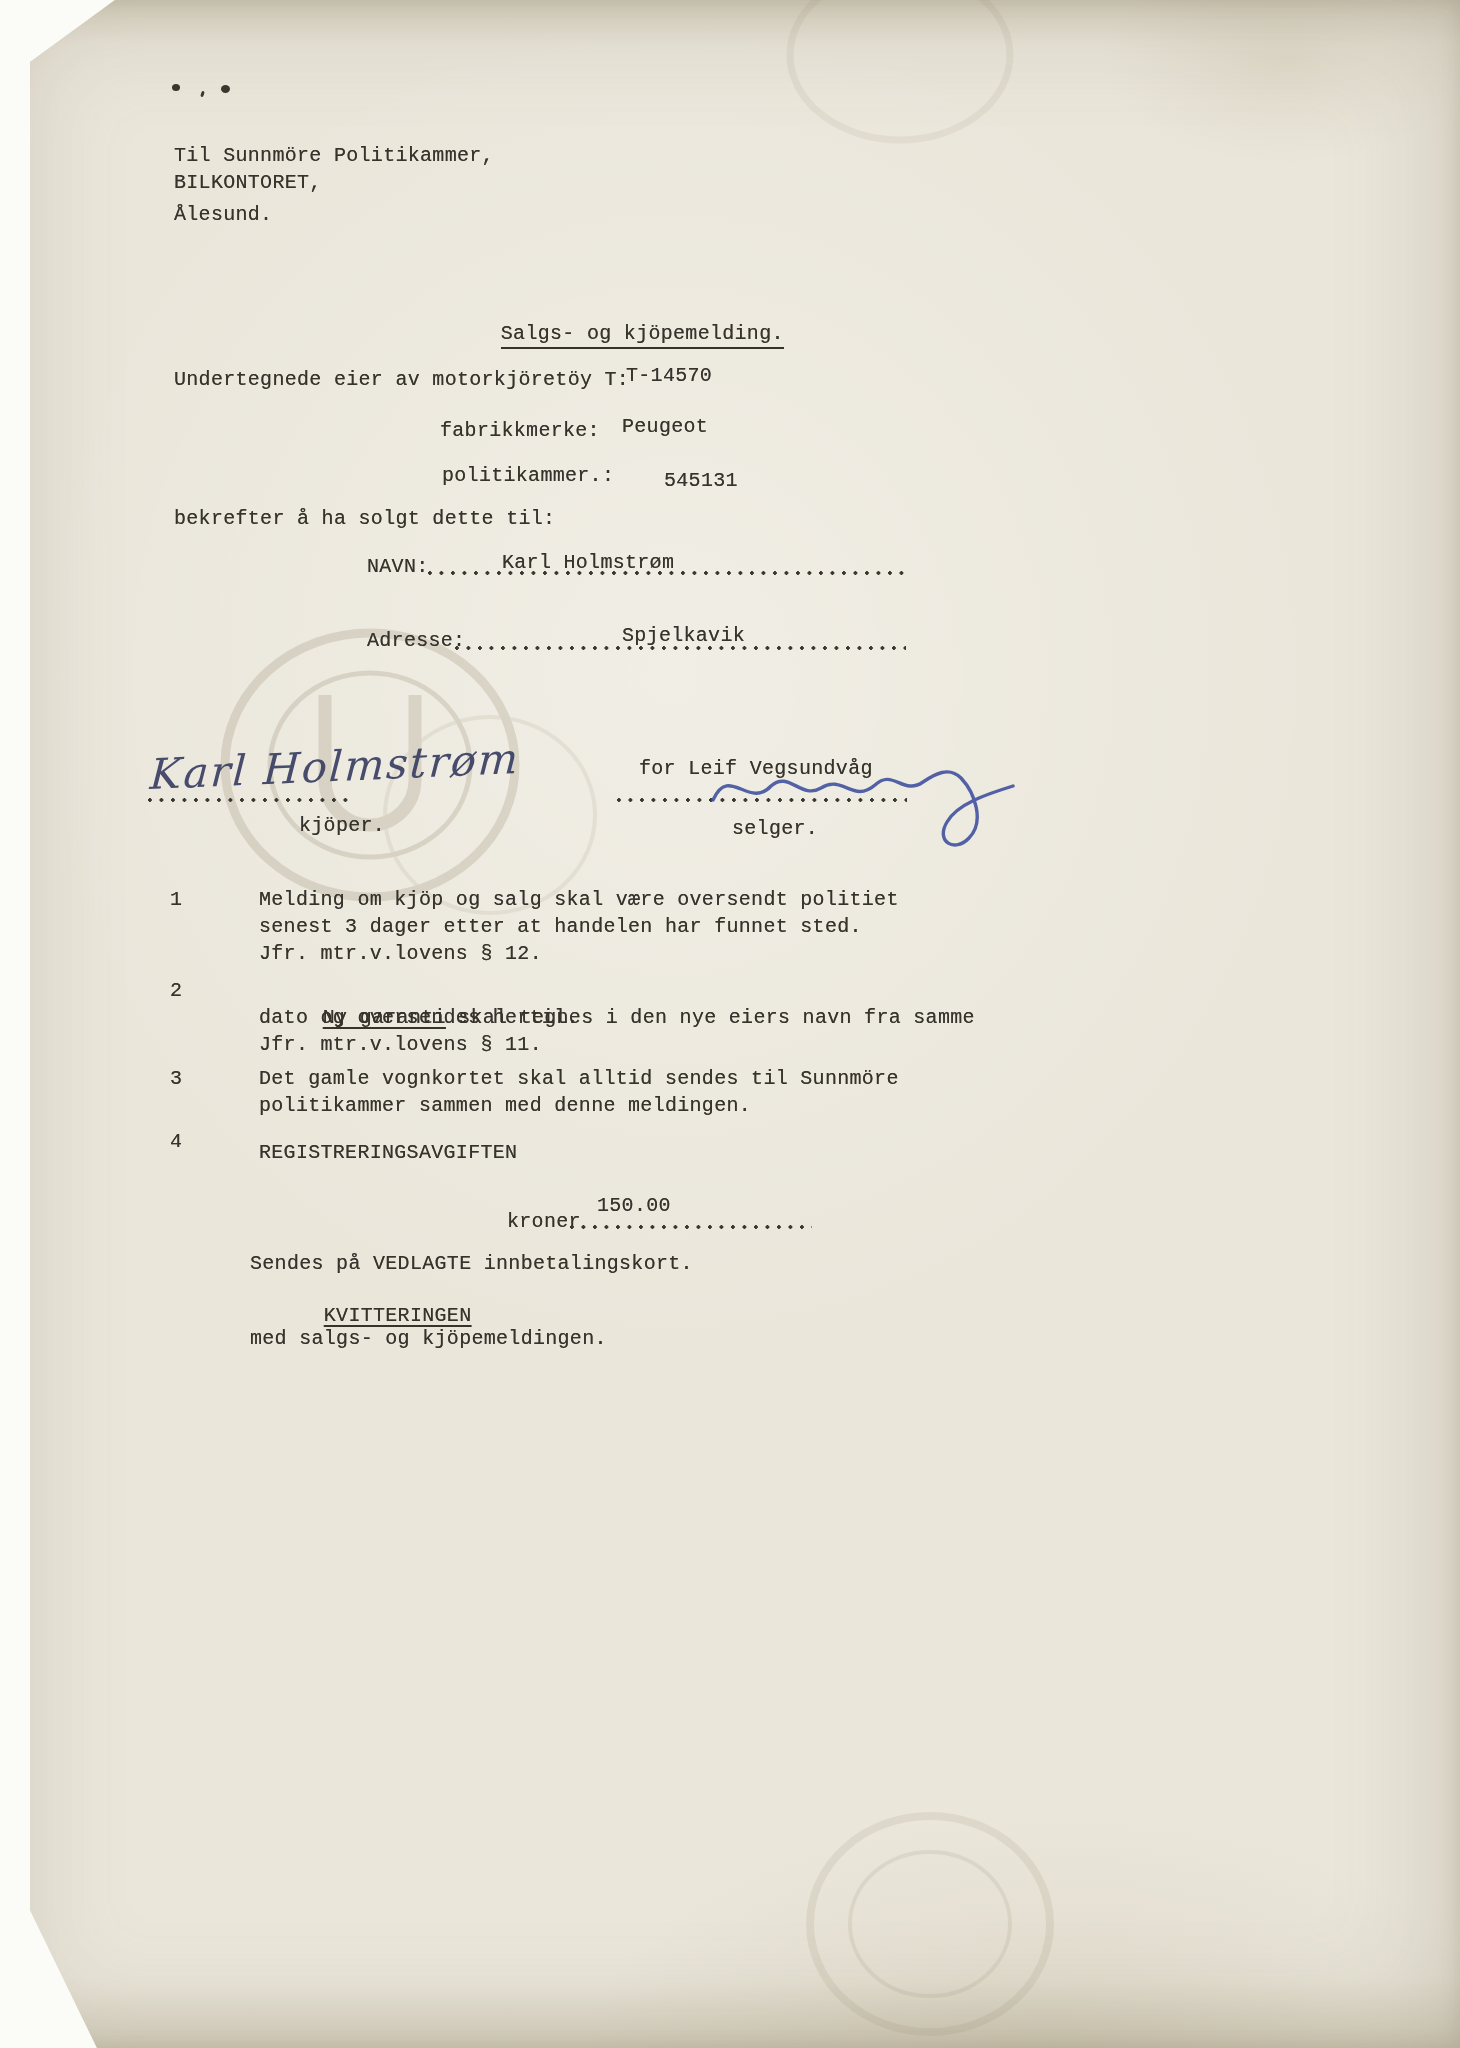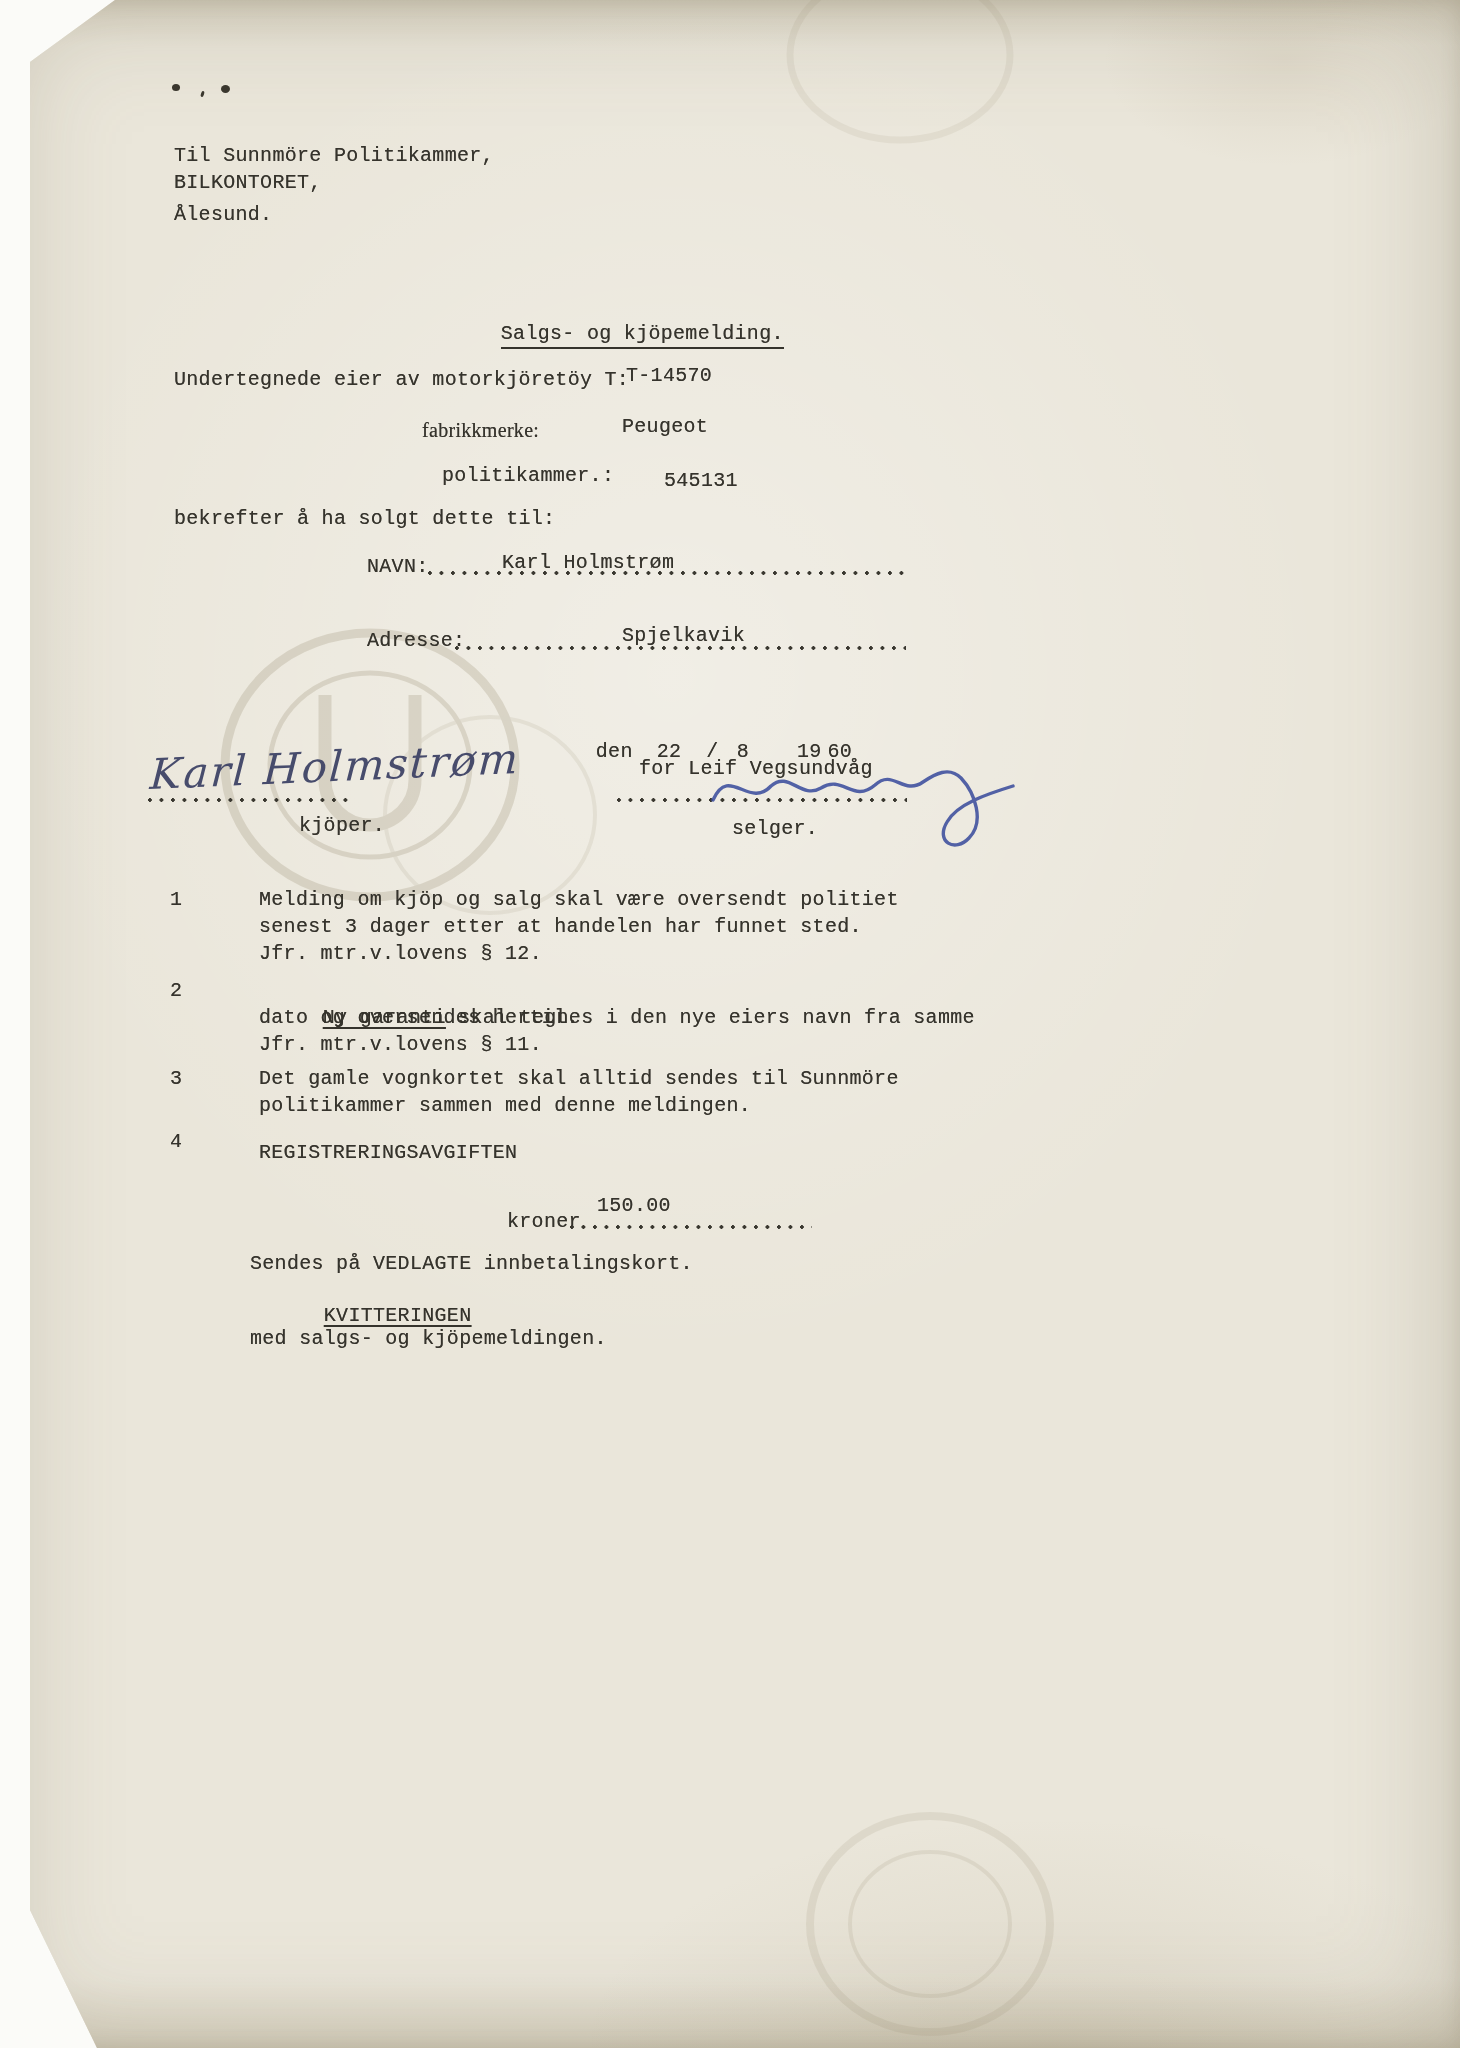--- a/index.html
+++ b/index.html
@@ -70,39 +70,36 @@
     <div class="tw" style="left:152px;top:169px;">BILKONTORET,</div>
     <div class="tw" style="left:152px;top:201px;">Ålesund.</div>
 
     <div class="tw" style="left:405px;top:293px;">
       <span class="uline">Salgs- og kjöpemelding.</span>
     </div>
 
     <div class="tw" style="left:152px;top:366px;">Undertegnede eier av motorkjöretöy T:</div>
     <div class="tw" style="left:604px;top:362px;">T-14570</div>
 
-    <div class="tw" style="left:400px;top:417px;font-family:Liberation Serif, serif;">fabrikkmerke:</div>
+    <div class="tw" style="left:418px;top:417px;">fabrikkmerke:</div>
     <div class="tw" style="left:600px;top:413px;">Peugeot</div>
 
     <div class="tw" style="left:420px;top:462px;">politikammer.:</div>
     <div class="tw" style="left:642px;top:467px;">545131</div>
 
     <div class="tw" style="left:152px;top:505px;">bekrefter å ha solgt dette til:</div>
 
     <div class="tw" style="left:345px;top:553px;">NAVN:</div>
     <div class="dots" style="left:428px;top:570px;width:478px;"></div>
     <div class="tw" style="left:480px;top:549px;">Karl Holmstrøm</div>
 
     <div class="tw" style="left:345px;top:627px;">Adresse:</div>
     <div class="dots" style="left:455px;top:645px;width:451px;"></div>
     <div class="tw" style="left:600px;top:622px;">Spjelkavik</div>
 
-    <div class="tw" style="left:500px;top:711px;">
-      <span>den</span><span style="margin-left:24px;">22</span><span style="margin-left:25px;">/</span><span style="margin-left:18px;">8</span><span style="margin-left:48px;">19</span><span style="margin-left:6px;">60</span>
-    </div>
 
     <div class="sig-buyer" style="left:150px;top:742px;">Karl Holmstrøm</div>
     <div class="dots" style="left:148px;top:797px;width:207px;"></div>
     <div class="tw" style="left:277px;top:812px;">kjöper.</div>
 
     <div class="tw" style="left:617px;top:755px;">for Leif Vegsundvåg</div>
     <div class="dots" style="left:617px;top:797px;width:290px;"></div>
     <svg class="wm" style="left:695px;top:738px;opacity:.88" width="340" height="125" viewBox="0 0 340 125">
       <path d="M18,62 C34,26 54,72 76,48 C94,32 106,62 126,50 C148,36 158,66 180,47 C198,30 208,58 228,44 C240,36 254,28 266,40 C280,55 290,84 274,100 C260,115 240,104 252,84 C262,66 292,56 318,48" fill="none" stroke="#3d4f9e" stroke-width="3.4" stroke-linecap="round"></path>
     </svg>

